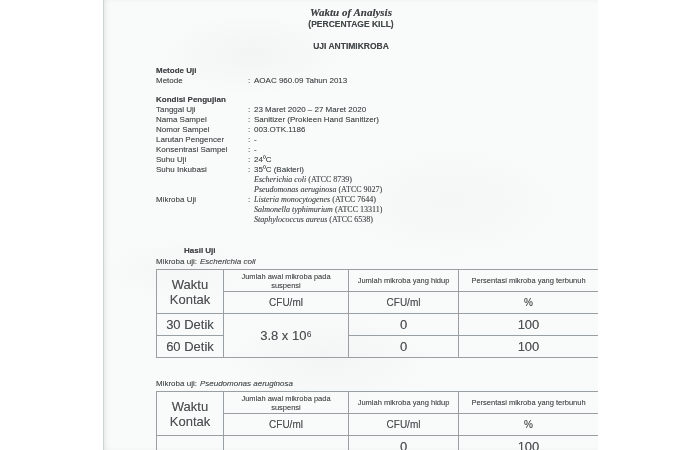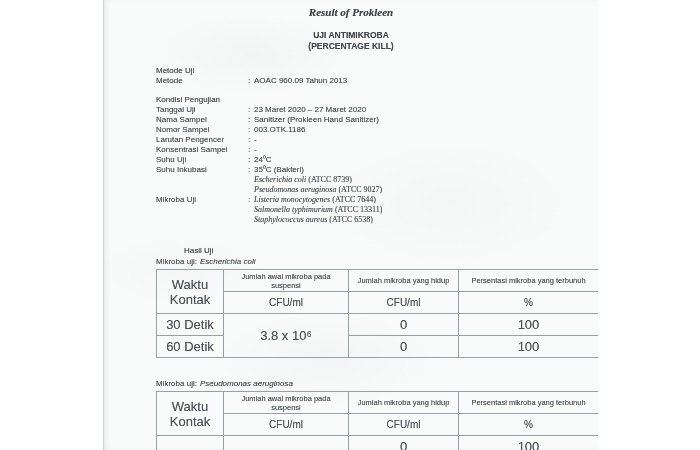--- a/index.html
+++ b/index.html
@@ -22,21 +22,21 @@
   }
   .doc-header{width:100%;text-align:center;padding-top:6px;}
   .doc-title{
     font-family:"Liberation Serif", serif;font-style:italic;font-weight:bold;
     font-size:11px;line-height:13px;color:#3e4244;
   }
   .doc-number{font-size:8px;line-height:10px;margin-top:1px;}
   .doc-subtitle{font-size:8.5px;line-height:10.5px;font-weight:bold;color:#43484a;}
   .doc-subtitle.first{margin-top:11px;}
   .body-content{padding-left:52px;width:442px;}
-  .section-heading{font-size:8px;line-height:10px;font-weight:normal;color:#404446;}
+  .section-heading{font-size:8px;line-height:10px;font-weight:bold;color:#404446;}
   .mt-metode{margin-top:15px;}
   .mt-kondisi{margin-top:9px;}
   .mt-hasil{margin-top:21px;padding-left:28px;}
   .kv-row{display:flex;font-size:8px;line-height:10px;align-items:center;}
   .kv-label{width:92px;flex:0 0 92px;}
   .kv-colon{width:6px;flex:0 0 6px;}
   .kv-value{flex:1;}
   .organism-list{flex:1;font-family:Liberation Serif, serif;}
   .organism{line-height:10px;}
   .organism i{font-style:italic;}
@@ -57,23 +57,23 @@
   td.h2{height:21px;font-size:10px;}
   td.waktu-head{font-size:13px;}
   td.d{height:21px;font-size:13px;}
 </style>
 </head>
 <body>
 
 <div class="page">
 
   <div class="doc-header">
-    <div class="doc-title">Result of Prokleen</div>
+    <div class="doc-title">Waktu of Analysis</div>
+    <div class="doc-subtitle">(PERCENTAGE KILL)</div>
     <div class="doc-subtitle first">UJI ANTIMIKROBA</div>
-    <div class="doc-subtitle">(PERCENTAGE KILL)</div>
   </div>
 
   <div class="body-content">
 
     <div class="section-heading mt-metode">Metode Uji</div>
     <div class="kv-row">
       <span class="kv-label">Metode</span>
       <span class="kv-colon">:</span>
       <span class="kv-value">AOAC 960.09 Tahun 2013</span>
     </div>

